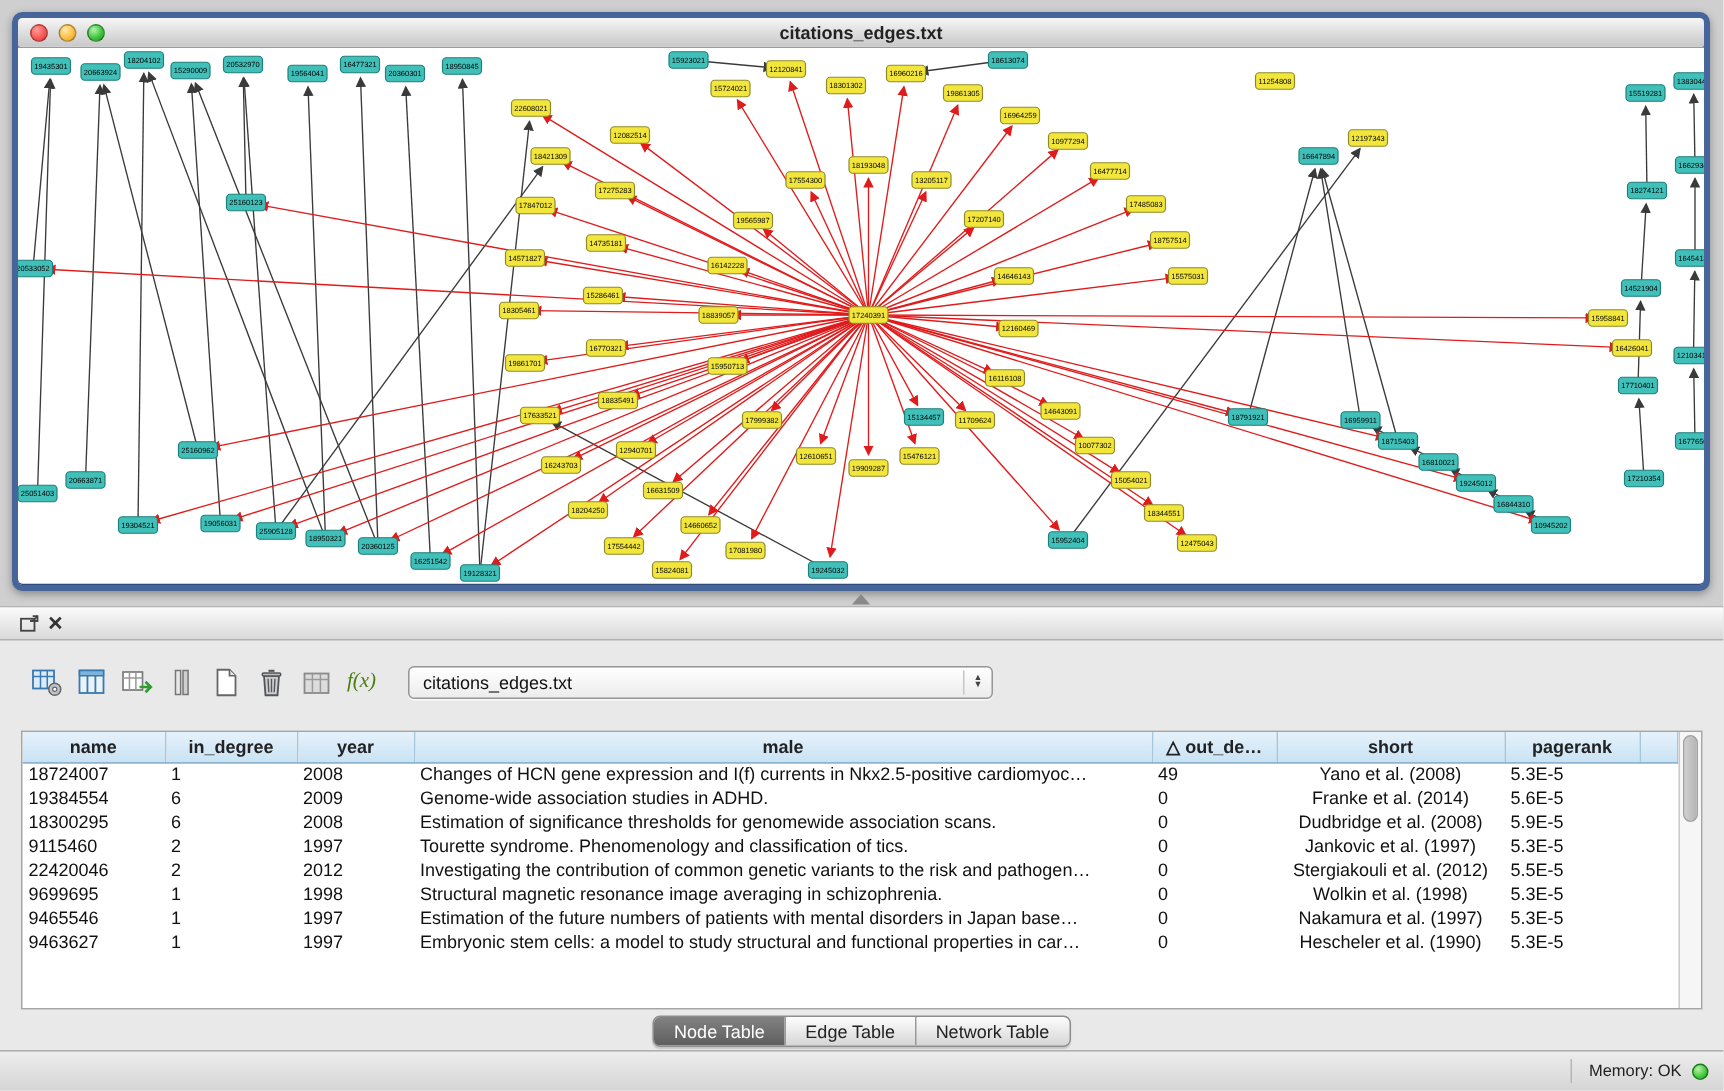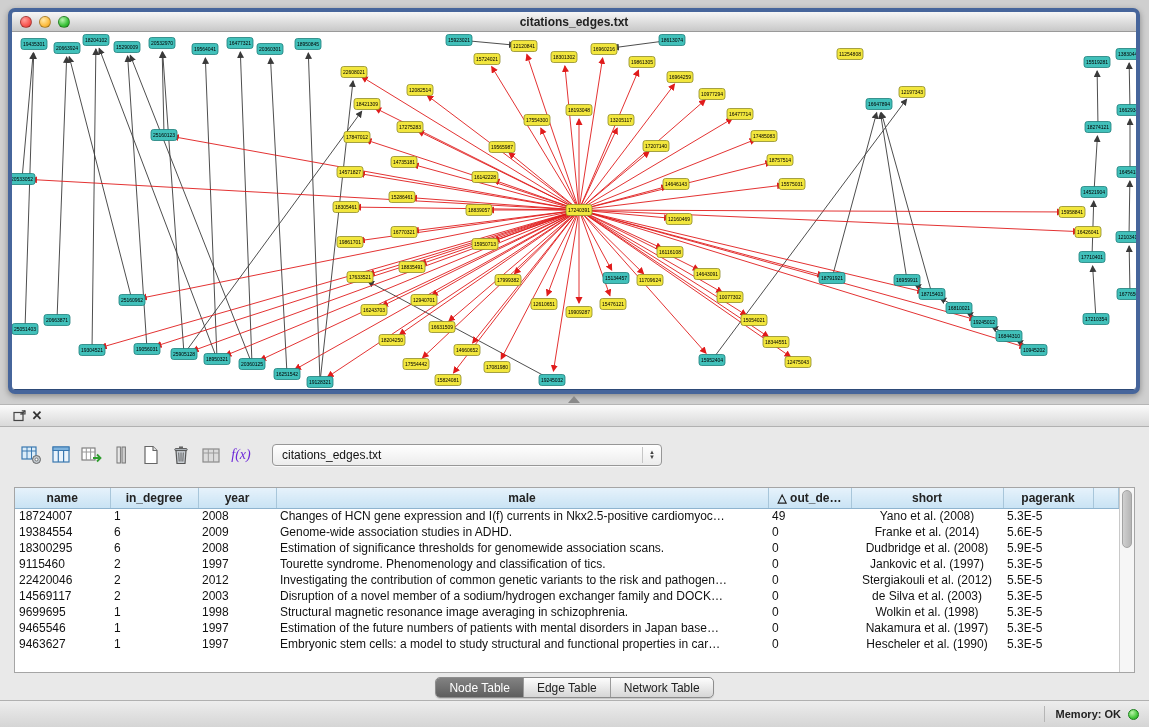--- a/index.html
+++ b/index.html
@@ -30,21 +30,21 @@
   .table-panel { position:absolute; left:0; top:404px; width:1149px; height:296px;
     background:#e9e9e9; border-top:1px solid #b5b5b5; }
   .panel-header { height:22px; background:linear-gradient(#fbfbfb,#d9d9d9); border-bottom:1px solid #b1b1b1;
     display:flex; align-items:center; padding:0 10px; }
   .panel-title { font-size:12px; color:#222; flex:1; }
   .panel-btn { width:18px; height:16px; display:flex; align-items:center; justify-content:center;
     color:#333; font-size:13px; font-weight:bold; cursor:default; }
 
   .panel-toolbar { display:flex; align-items:center; padding:12px 0 0 16px; height:44px; }
   .tbtn { width:30px; height:28px; display:flex; align-items:center; justify-content:center; }
-  .fx-label { font-size:14px; font-style:italic; color:#6d28d9; font-family:"Liberation Serif", serif; }
+  .fx-label { font-size:14px; font-style:italic; color:#4d7c0f; font-family:"Liberation Serif", serif; }
   .combo { margin-left:16px; width:390px; height:22px; background:linear-gradient(#ffffff,#ececec);
     border:1px solid #979797; border-radius:4px; display:flex; align-items:center;
     padding:0 6px 0 9px; font-size:12px; color:#111; box-shadow:0 1px 0 rgba(255,255,255,.7); }
   .combo-arrows { margin-left:auto; display:flex; flex-direction:column; line-height:5px;
     font-size:6px; color:#444; padding-left:6px; border-left:1px solid #c6c6c6; height:16px; justify-content:center; }
 
   .table-area { position:absolute; left:14px; right:14px; top:82px; height:186px;
     background:#fff; border:1px solid #a5a5a5; display:flex; }
   .grid-wrap { flex:1; overflow:hidden; }
   table.node-table { border-collapse:collapse; table-layout:fixed; width:100%; font-size:12px; }
@@ -62,21 +62,21 @@
   .segmented { display:inline-flex; border:1px solid #8d8d8d; border-radius:5px; overflow:hidden;
     height:21px; background:linear-gradient(#fdfdfd,#d6d6d6); box-shadow:0 1px 1px rgba(0,0,0,.15); }
   .seg { padding:0 13px; display:flex; align-items:center; font-size:12px; color:#222;
     border-left:1px solid #9a9a9a; }
   .seg:first-child { border-left:none; }
   .seg.sel { background:linear-gradient(#828282,#5e5e5e); color:#fff; }
 
   
   .status-bar { position:absolute; left:0; bottom:0; width:1149px; height:27px;
     background:linear-gradient(#ededed,#d5d5d5); border-top:1px solid #b0b0b0;
-    display:flex; align-items:center; justify-content:flex-end; padding-right:10px; gap:7px;font-weight:bold; }
+    display:flex; align-items:center; justify-content:flex-end; padding-right:10px; gap:7px; }
   .status-divider { width:1px; height:16px; background:#b5b5b5; margin-right:4px; }
   .status-text { font-size:11px; color:#222; }
   .mem-dot { width:11px; height:11px; border-radius:50%;
     background:radial-gradient(circle at 35% 30%, #b9f3a9, #46c83c 60%, #1f9a1f);
     border:1px solid #187e18; }
 </style>
 </head>
 <body>
 
 <div class="net-window">
@@ -764,30 +764,20 @@
               <td class="c0">22420046</td>
               <td class="c1">2</td>
               <td class="c2">2012</td>
               <td class="c3">Investigating the contribution of common genetic variants to the risk and pathogen…</td>
               <td class="c4">0</td>
               <td class="c5">Stergiakouli et al. (2012)</td>
               <td class="c6">5.5E-5</td>
               <td class="c7"></td>
             </tr>
             <tr>
-              <td class="c0">14569117</td>
-              <td class="c1">2</td>
-              <td class="c2">2003</td>
-              <td class="c3">Disruption of a novel member of a sodium/hydrogen exchanger family and DOCK…</td>
-              <td class="c4">0</td>
-              <td class="c5">de Silva et al. (2003)</td>
-              <td class="c6">5.3E-5</td>
-              <td class="c7"></td>
-            </tr>
-            <tr>
               <td class="c0">9699695</td>
               <td class="c1">1</td>
               <td class="c2">1998</td>
               <td class="c3">Structural magnetic resonance image averaging in schizophrenia.</td>
               <td class="c4">0</td>
               <td class="c5">Wolkin et al. (1998)</td>
               <td class="c6">5.3E-5</td>
               <td class="c7"></td>
             </tr>
             <tr>

